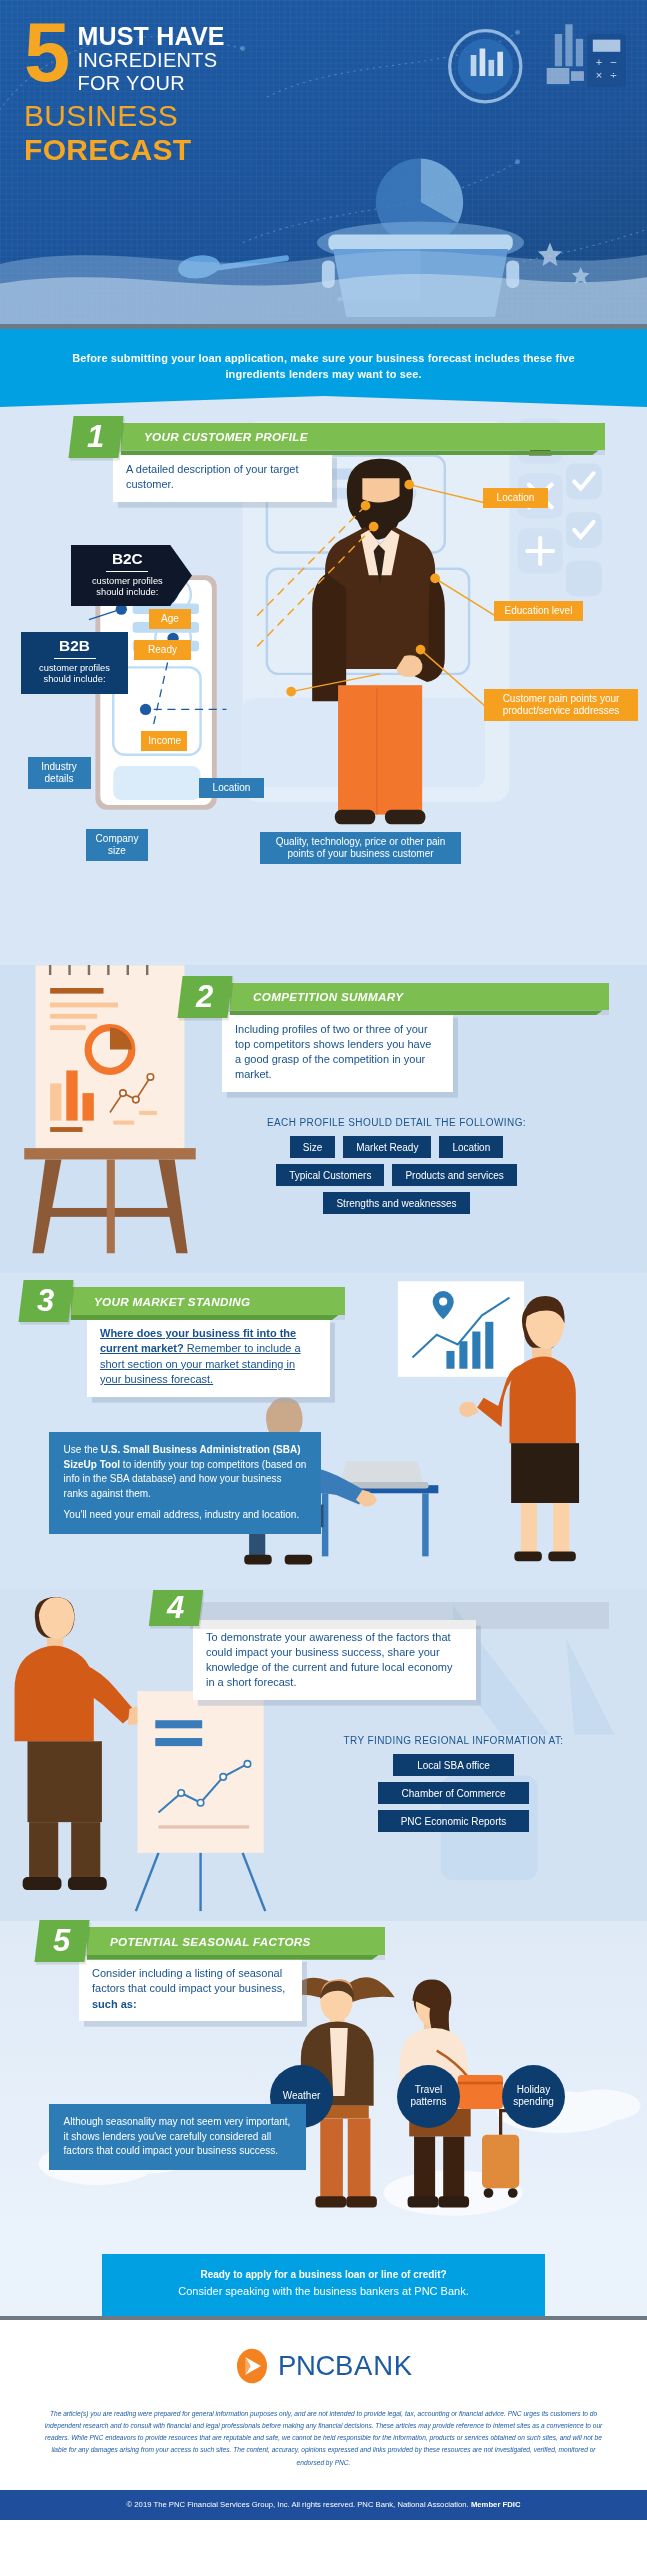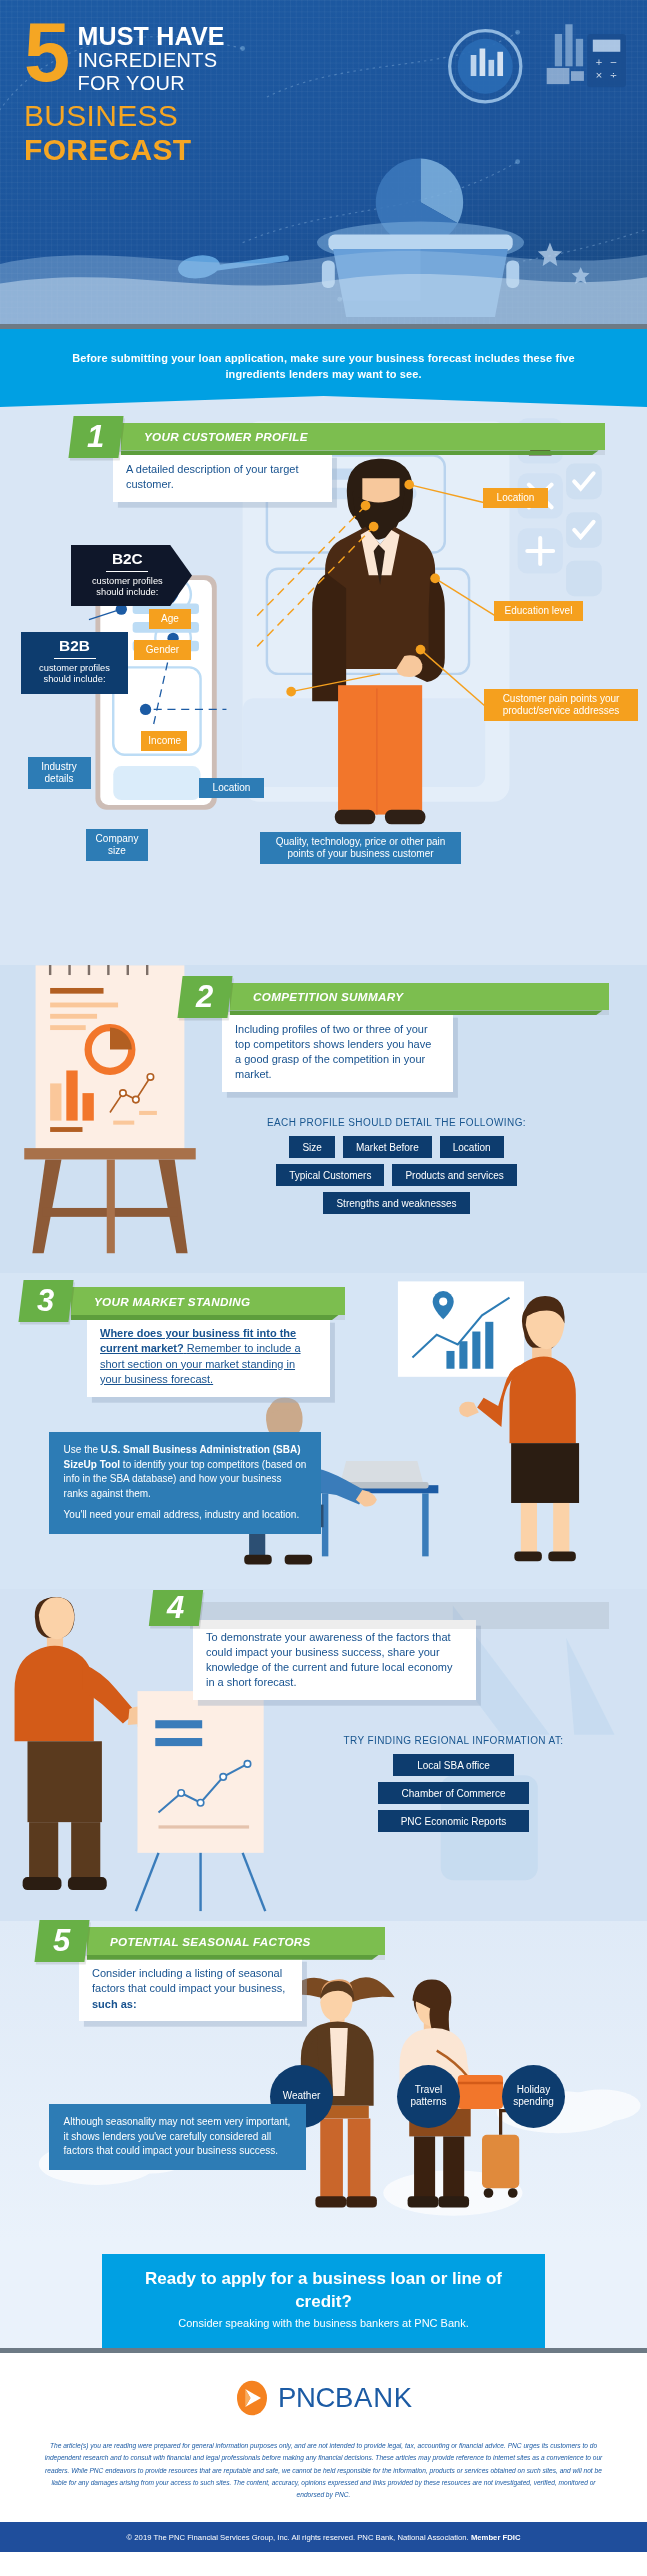--- a/index.html
+++ b/index.html
@@ -156,21 +156,21 @@
     background: #0d3c6e; color: #fff; font-size: 10px; line-height: 1.25;
     display: flex; align-items: center; justify-content: center; text-align: center;
   }
 
   
   .cta-band { background: #eaf2fb; padding: 13px 0 0; position: relative; }
   .cta {
     margin: 0 auto; width: 443px; background: #00a0e3; color: #fff;
     text-align: center; padding: 14.6px 16px 16px;
   }
-  .cta .l1 { font-size: 17px; font-weight: 700; line-height: 1.35; }
+  .cta .l1 { font-size: 10px; font-weight: 700; line-height: 1.35; }
   .cta .l2 { font-size: 11px; font-weight: 400; line-height: 1.45; margin-top: 1.6px; }
 
   .footer { background: #ffffff; padding: 27.5px 39px 21px; text-align: center; }
   .logo { display: flex; align-items: center; justify-content: center; gap: 8px; }
   .logo-mark { width: 36px; height: 36px; }
   .logo-text { font-size: 27.5px; color: #1c5ba4; font-weight: 400; letter-spacing: -0.4px; }
   .logo-text .sp { letter-spacing: 0.8px; }
   .disclaimer {
     margin-top: 24px; font-style: italic; color: #1c5ba4;
     font-size: 6.6px; line-height: 1.85; text-align: center;
@@ -384,21 +384,21 @@
       <div class="sm">customer profiles should include:</div>
     </div>
 
     <div class="navybox" style="left:21px;top:225px;width:107px;">
       <div class="big">B2B</div>
       <div class="rule"></div>
       <div class="sm">customer profiles should include:</div>
     </div>
 
     <div class="tag orange" style="left:149px;top:202px;width:42px;">Age</div>
-    <div class="tag orange" style="left:134px;top:233px;width:57px;">Gender</div>
+    <div class="tag orange" style="left:134px;top:233px;width:57px;">Ready</div>
     <div class="tag orange" style="left:483px;top:81px;width:65px;">Location</div>
     <div class="tag orange" style="left:141px;top:324px;width:46px;">Income</div>
     <div class="tag orange" style="left:494px;top:194px;width:89px;">Education level</div>
     <div class="tag orange" style="left:484px;top:282px;width:154px;">Customer pain points your product/service addresses</div>
 
     <div class="tag blue" style="left:27.5px;top:350px;width:63px;">Industry details</div>
     <div class="tag blue" style="left:86px;top:422px;width:62px;">Company size</div>
     <div class="tag blue" style="left:199px;top:371px;width:65px;">Location</div>
     <div class="tag blue" style="left:260px;top:425px;width:201px;">Quality, technology, price or other pain points of your business customer</div>
   </div>
@@ -453,21 +453,21 @@
         <div class="rib-bar">COMPETITION SUMMARY</div>
       </div>
       <div class="white-card" style="margin-left:42px;width:231px;margin-top:1.6px;">Including profiles of two or three of your top competitors shows lenders you have a good grasp of the competition in your market.</div>
     </div>
 
     <div class="abs" style="left:194px;top:152px;width:405px;">
       <div class="pill-head">EACH PROFILE SHOULD DETAIL THE FOLLOWING:</div>
       <div class="pill-rows">
         <div class="pill-row">
           <div class="pill">Size</div>
-          <div class="pill">Market Before</div>
+          <div class="pill">Market Ready</div>
           <div class="pill">Location</div>
         </div>
         <div class="pill-row">
           <div class="pill">Typical Customers</div>
           <div class="pill">Products and services</div>
         </div>
         <div class="pill-row">
           <div class="pill">Strengths and weaknesses</div>
         </div>
       </div>

